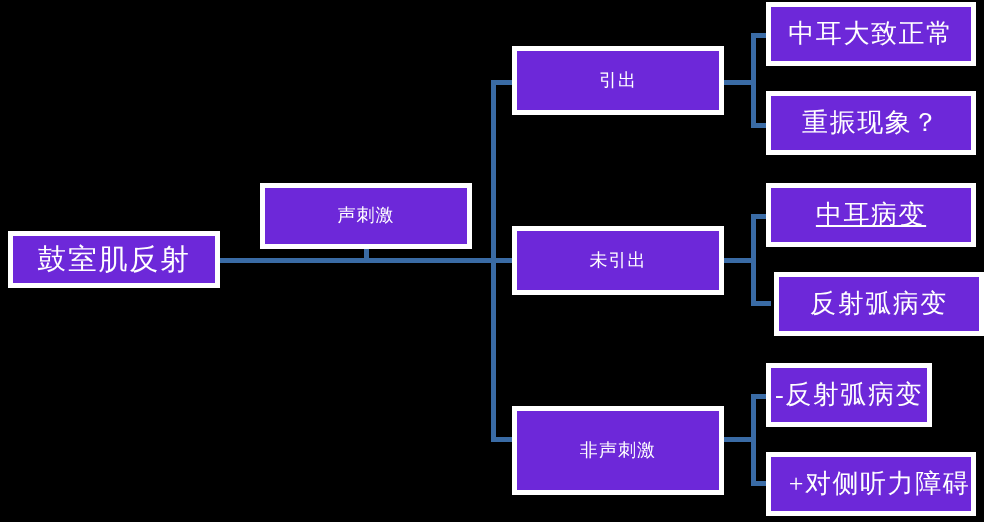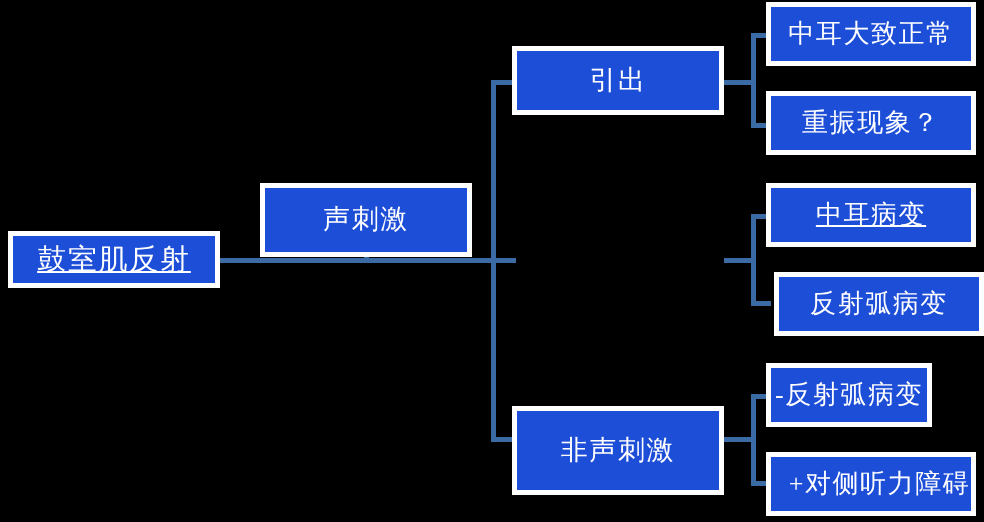--- a/index.html
+++ b/index.html
@@ -22,39 +22,39 @@
     position: absolute;
     background: #3a6ba5;
   }
   .conn-h { height: 5px; }
   .conn-v { width: 5px; }
 
   
   .node {
     position: absolute;
     box-sizing: border-box;
-    background: #1d4ed8;
+    background: #6d28d9;
     border: 5px solid #ffffff;
     display: flex;
     align-items: center;
     justify-content: center;
     color: #ffffff;
     text-align: center;
     letter-spacing: 0.06em;
     line-height: 1.1;
     white-space: nowrap;
     overflow: hidden;
   }
   .node-label {
     display: block;
     width: 100%;
   }
 
   .lvl0 { font-size: 29px; }
-  .lvl1 { font-size: 27px; }
+  .lvl1 { font-size: 18px; }
   .lvl2 { font-size: 26px; }
 </style>
 </head>
 <body>
 
 <div id="canvas">
 
   <div class="conn conn-h" style="left:218px; top:258px; width:278px;"></div>
 
   <div class="conn conn-v" style="left:364px; top:248px; height:14px;"></div>
@@ -75,38 +75,41 @@
   <div class="conn conn-h" style="left:724px; top:258px; width:32px;"></div>
   <div class="conn conn-v" style="left:751px; top:214px; height:92px;"></div>
   <div class="conn conn-h" style="left:751px; top:214px; width:20px;"></div>
   <div class="conn conn-h" style="left:751px; top:301px; width:20px;"></div>
 
   <div class="conn conn-h" style="left:724px; top:437px; width:32px;"></div>
   <div class="conn conn-v" style="left:751px; top:394px; height:92px;"></div>
   <div class="conn conn-h" style="left:751px; top:394px; width:20px;"></div>
   <div class="conn conn-h" style="left:751px; top:481px; width:20px;"></div>
 
-  <div class="node lvl0" style="left:8px; top:231px; width:212px; height:57px;text-decoration:underline;">
+  <div class="node lvl0" style="left:8px; top:231px; width:212px; height:57px;">
     <span class="node-label">鼓室肌反射</span>
   </div>
 
-  <div class="node lvl1" style="left:260px; top:183px; width:212px; height:74px;">
+  <div class="node lvl1" style="left:260px; top:183px; width:212px; height:66px;">
     <span class="node-label">声刺激</span>
   </div>
 
   <div class="node lvl1" style="left:512px; top:46px; width:212px; height:69px;">
     <span class="node-label">引出</span>
   </div>
   <div class="node lvl2" style="left:766px; top:2px; width:210px; height:64px;">
     <span class="node-label">中耳大致正常</span>
   </div>
   <div class="node lvl2" style="left:766px; top:91px; width:210px; height:64px;">
     <span class="node-label">重振现象？</span>
   </div>
 
+  <div class="node lvl1" style="left:512px; top:226px; width:212px; height:69px;">
+    <span class="node-label">未引出</span>
+  </div>
   <div class="node lvl2" style="left:766px; top:183px; width:210px; height:64px;text-decoration:underline;">
     <span class="node-label">中耳病变</span>
   </div>
   <div class="node lvl2" style="left:766px; top:272px; width:210px; height:64px;margin-left:8px;">
     <span class="node-label">反射弧病变</span>
   </div>
 
   <div class="node lvl1" style="left:512px; top:406px; width:212px; height:89px;">
     <span class="node-label">非声刺激</span>
   </div>

